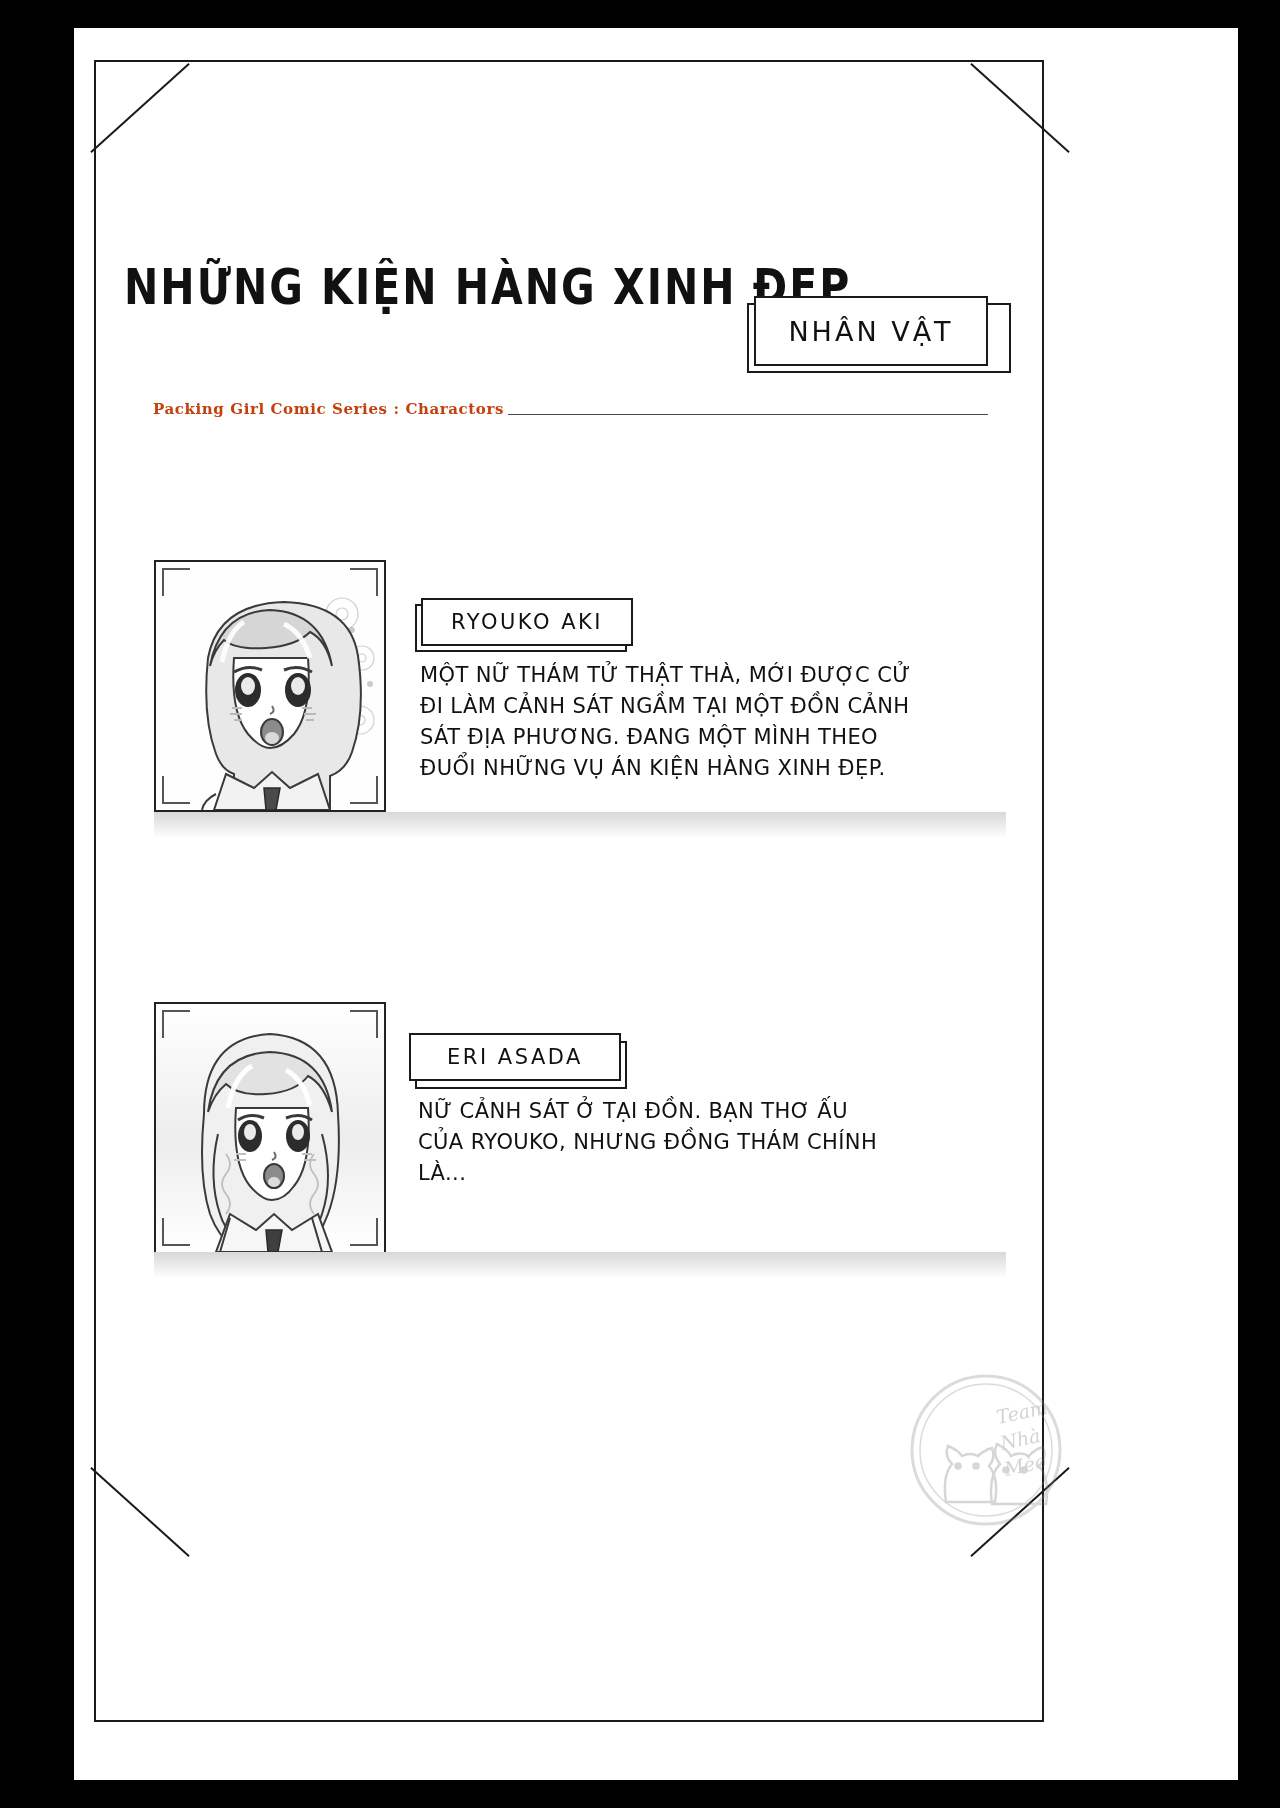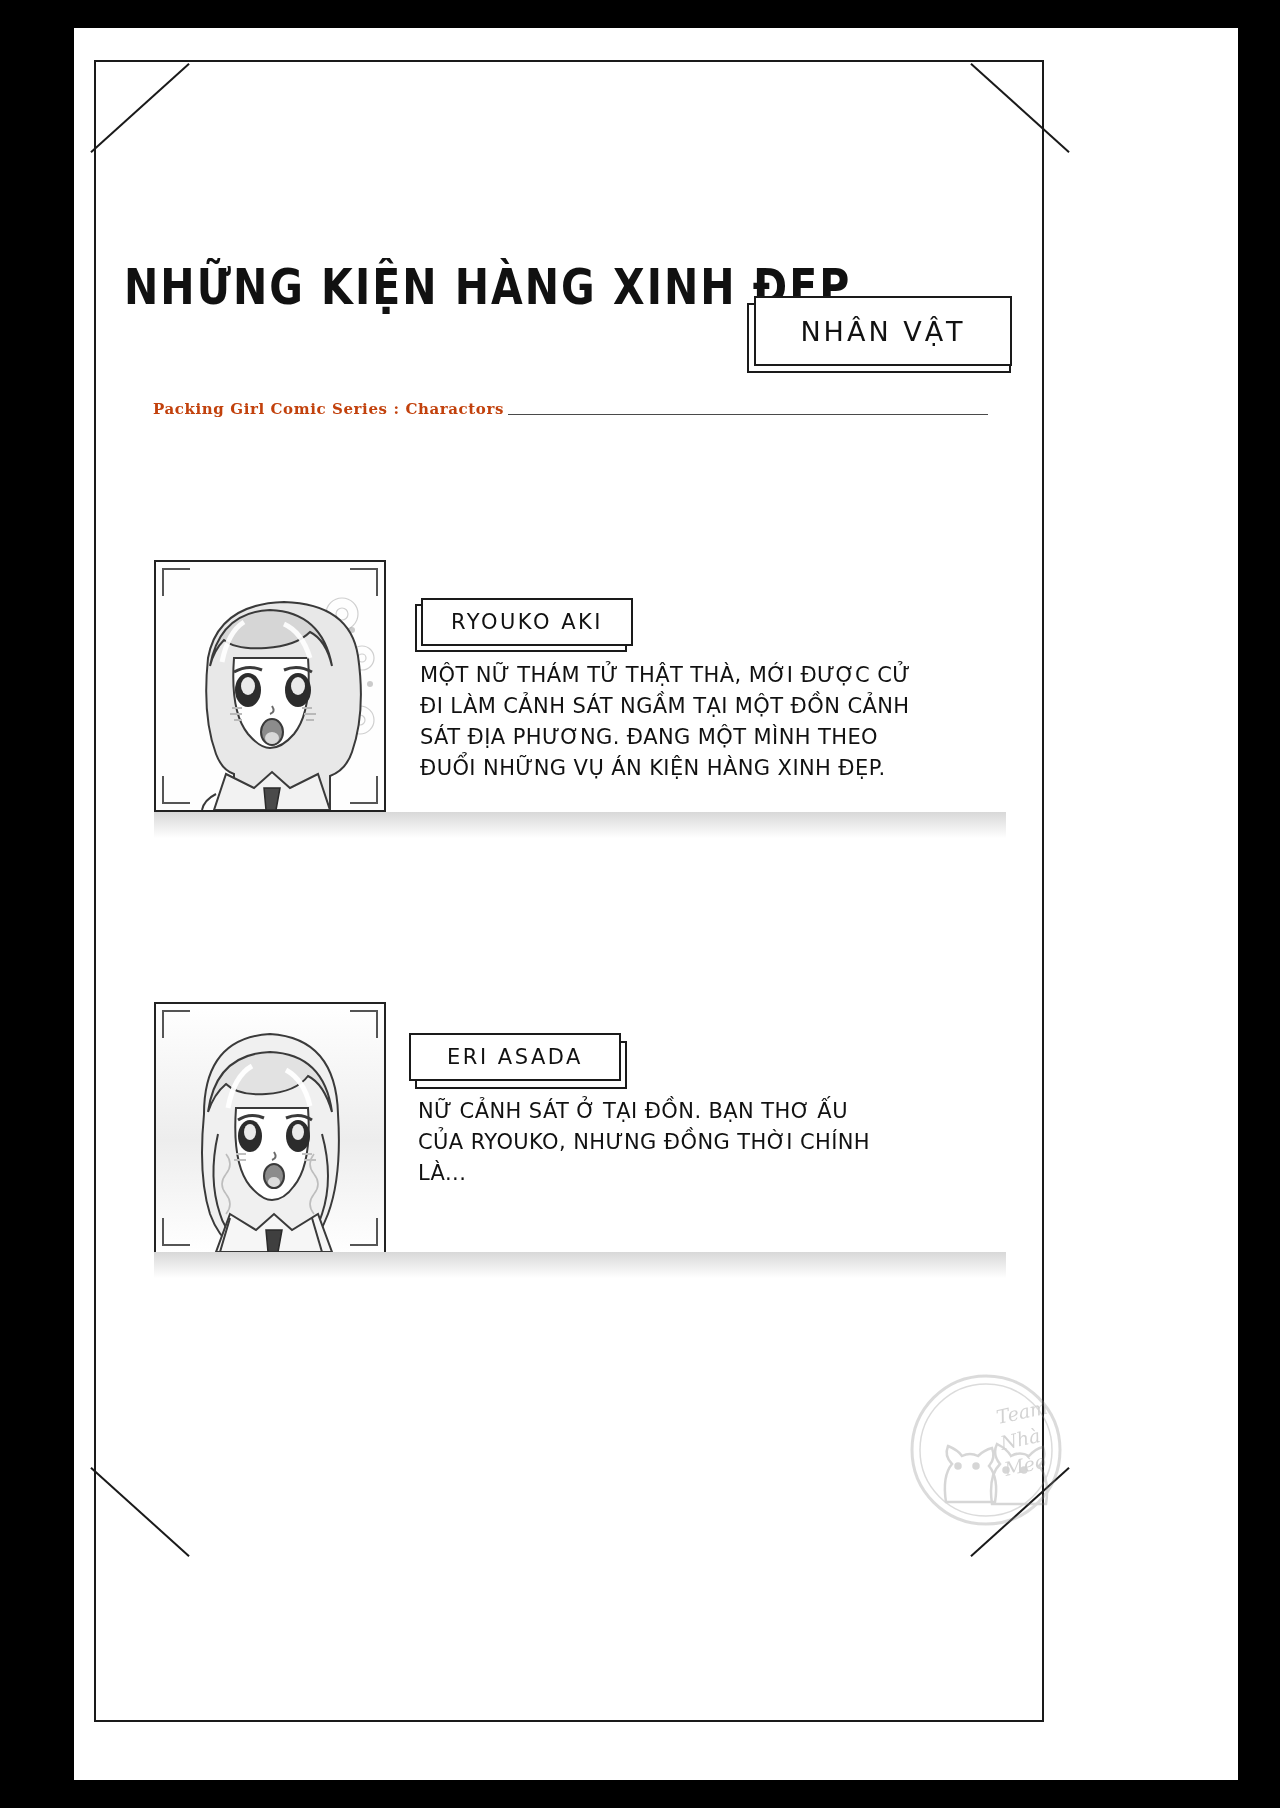--- a/index.html
+++ b/index.html
@@ -79,21 +79,21 @@
     width: 264px;
     height: 70px;
     border: 2px solid #1a1a1a;
     background: #fff;
     box-sizing: border-box;
   }
   .badge-inner {
     position: absolute;
     left: 738px;
     top: 296px;
-    width: 258px;
+    width: 234px;
     height: 70px;
     border: 2px solid #1a1a1a;
     background: #fff;
     box-sizing: border-box;
     display: flex;
     align-items: center;
     justify-content: center;
   }
   .badge-text {
     font-size: 27px;
@@ -354,21 +354,21 @@
       <span class="corner c-tr"></span>
       <span class="corner c-bl"></span>
       <span class="corner c-br"></span>
     </div>
 
     <div class="nameplate" style="left:399px; top:1041px;"></div>
     <div class="nameplate-inner" style="left:393px; top:1033px;">
       <span class="name-text">ERI ASADA</span>
     </div>
 
-    <div class="desc" style="left:402px; top:1096px; width:460px;">NỮ CẢNH SÁT Ở TẠI ĐỒN. BẠN THƠ ẤU CỦA RYOUKO, NHƯNG ĐỒNG THỜI CHÍNH LÀ...</div>
+    <div class="desc" style="left:402px; top:1096px; width:460px;">NỮ CẢNH SÁT Ở TẠI ĐỒN. BẠN THƠ ẤU CỦA RYOUKO, NHƯNG ĐỒNG THÁM CHÍNH LÀ...</div>
 
     <div class="shadow-bar" style="left:138px; top:1252px; width:852px;"></div>
   </div>
 
   <svg class="watermark" viewBox="0 0 160 160">
     <circle cx="80" cy="80" r="74" fill="none" stroke="#8a8a8a" stroke-width="3"></circle>
     <circle cx="80" cy="80" r="66" fill="none" stroke="#8a8a8a" stroke-width="1.5"></circle>
 
     <g fill="none" stroke="#7a7a7a" stroke-width="2.5">
       <path d="M40 132 q-4 -26 6 -38 q-8 -8 -4 -18 q10 4 14 10 q8 -4 16 0 q6 -6 14 -8 q4 10 -3 18 q10 12 6 36 z"></path>

